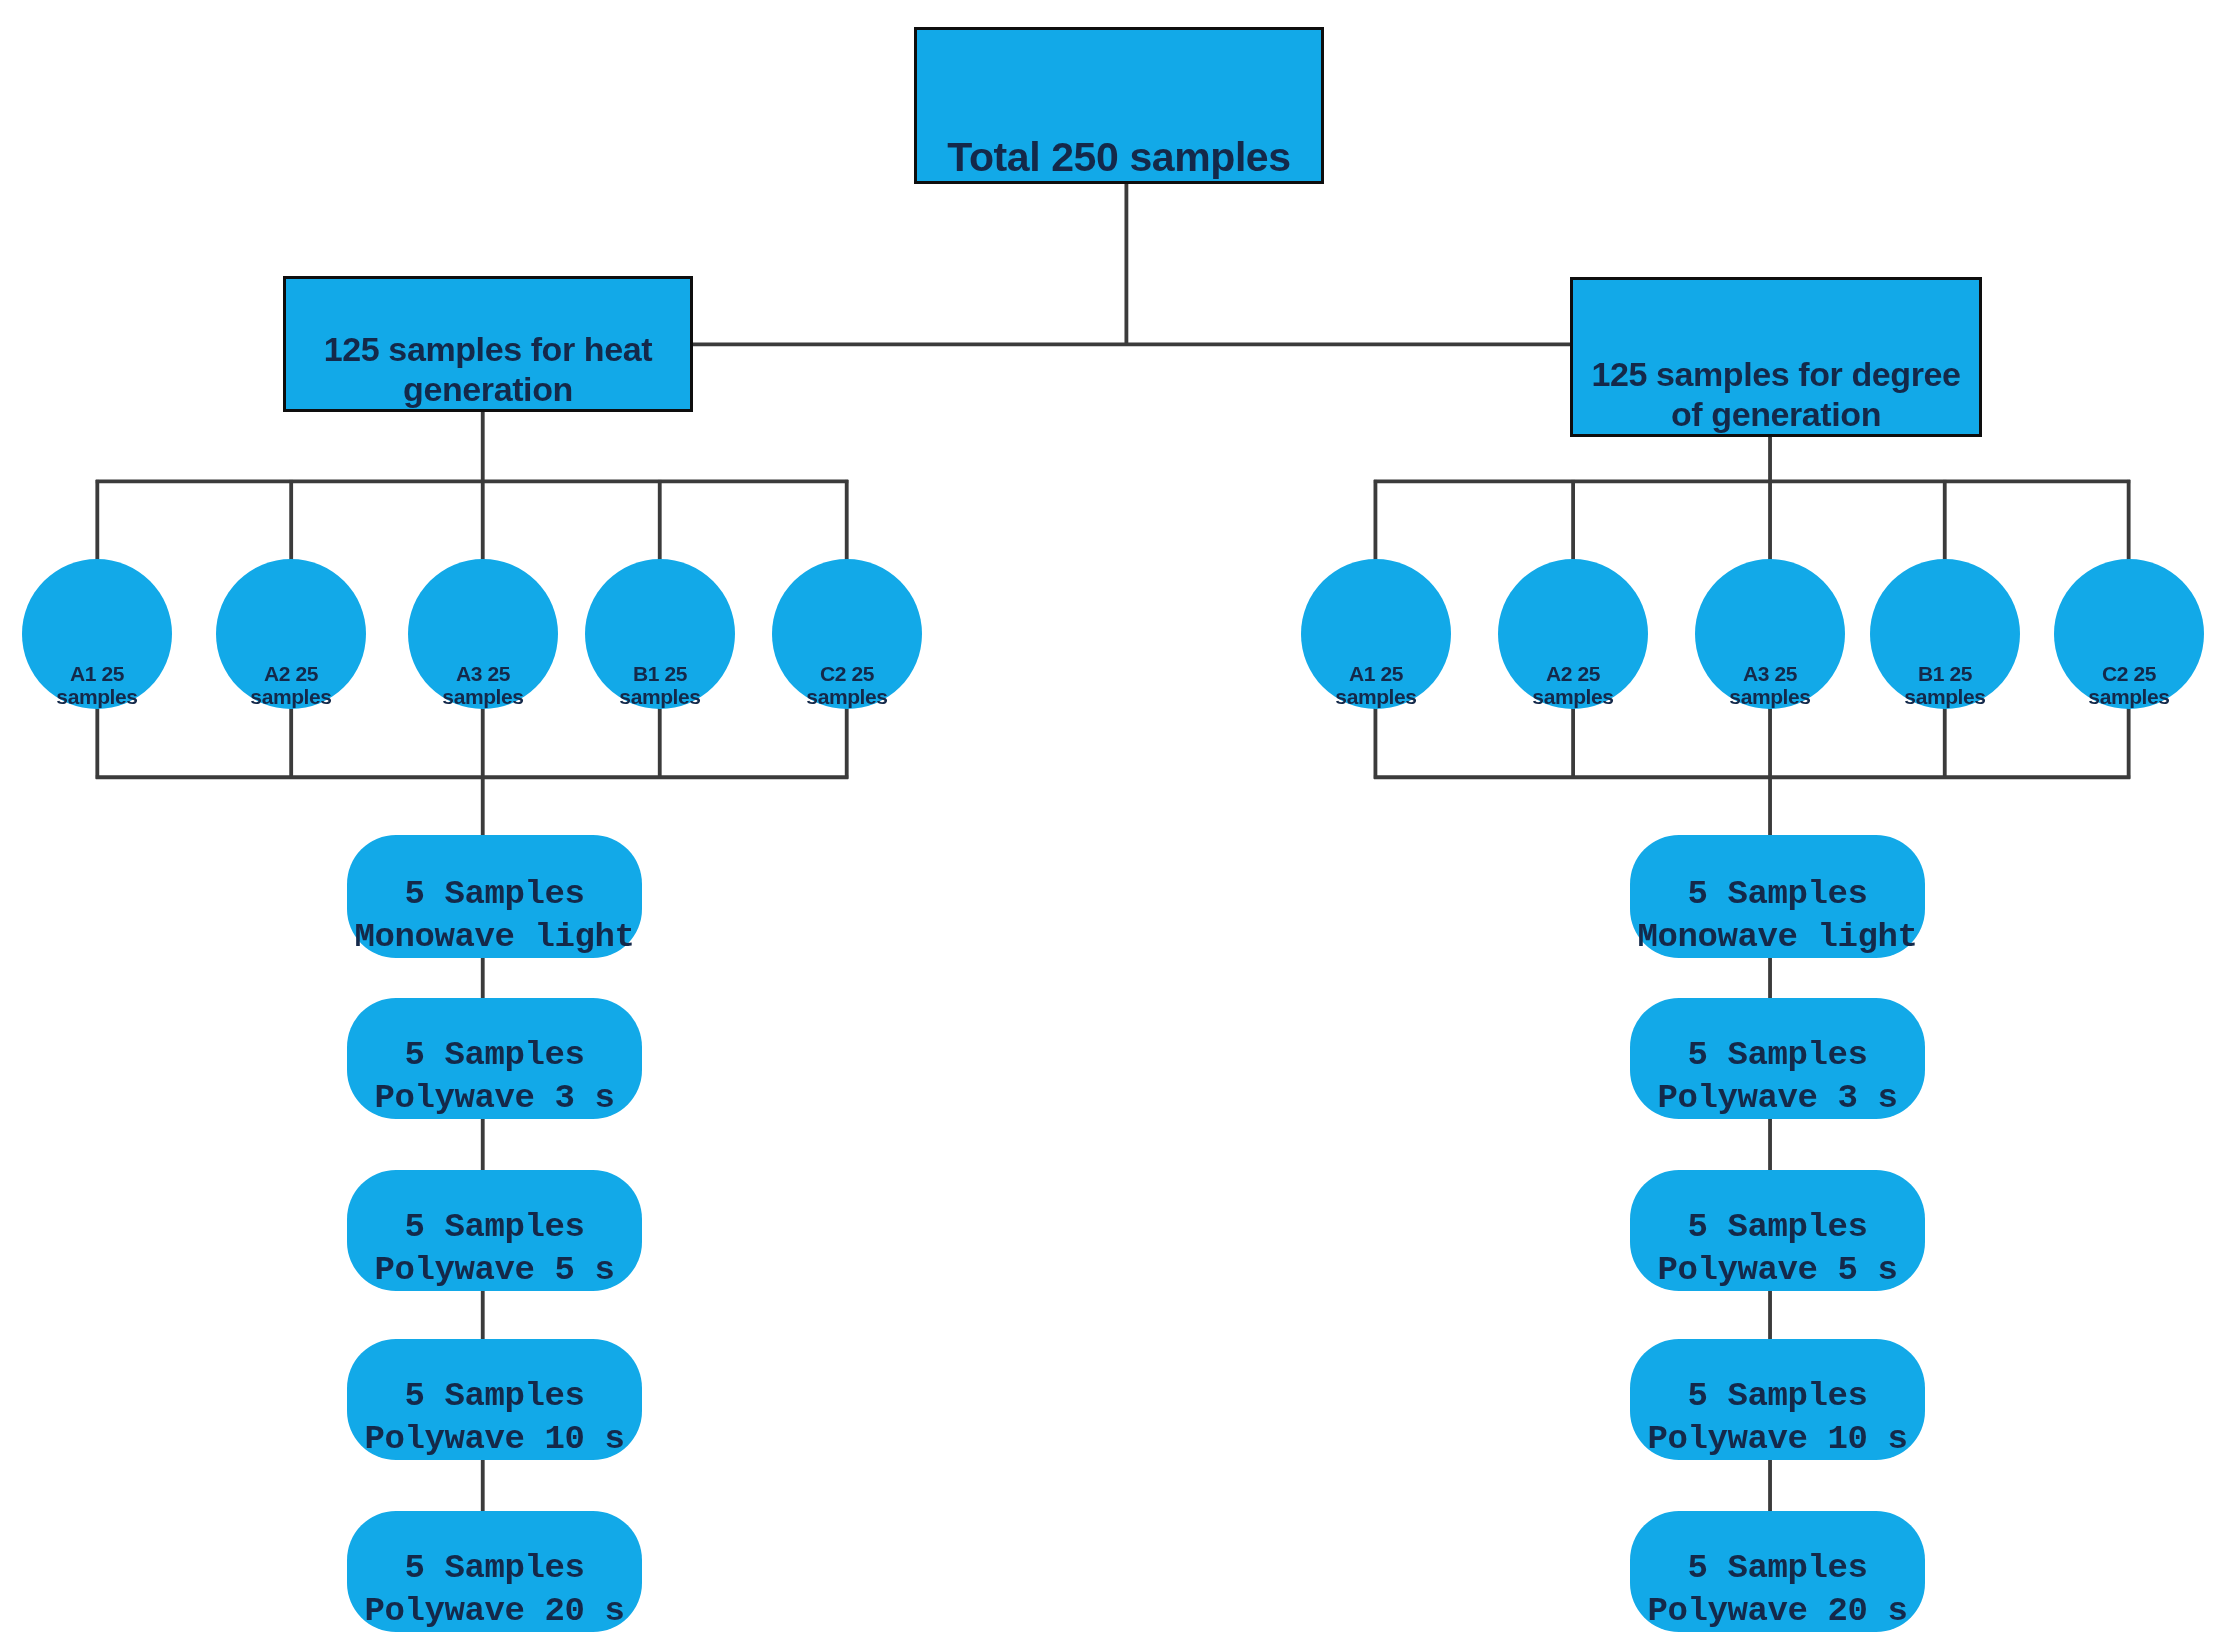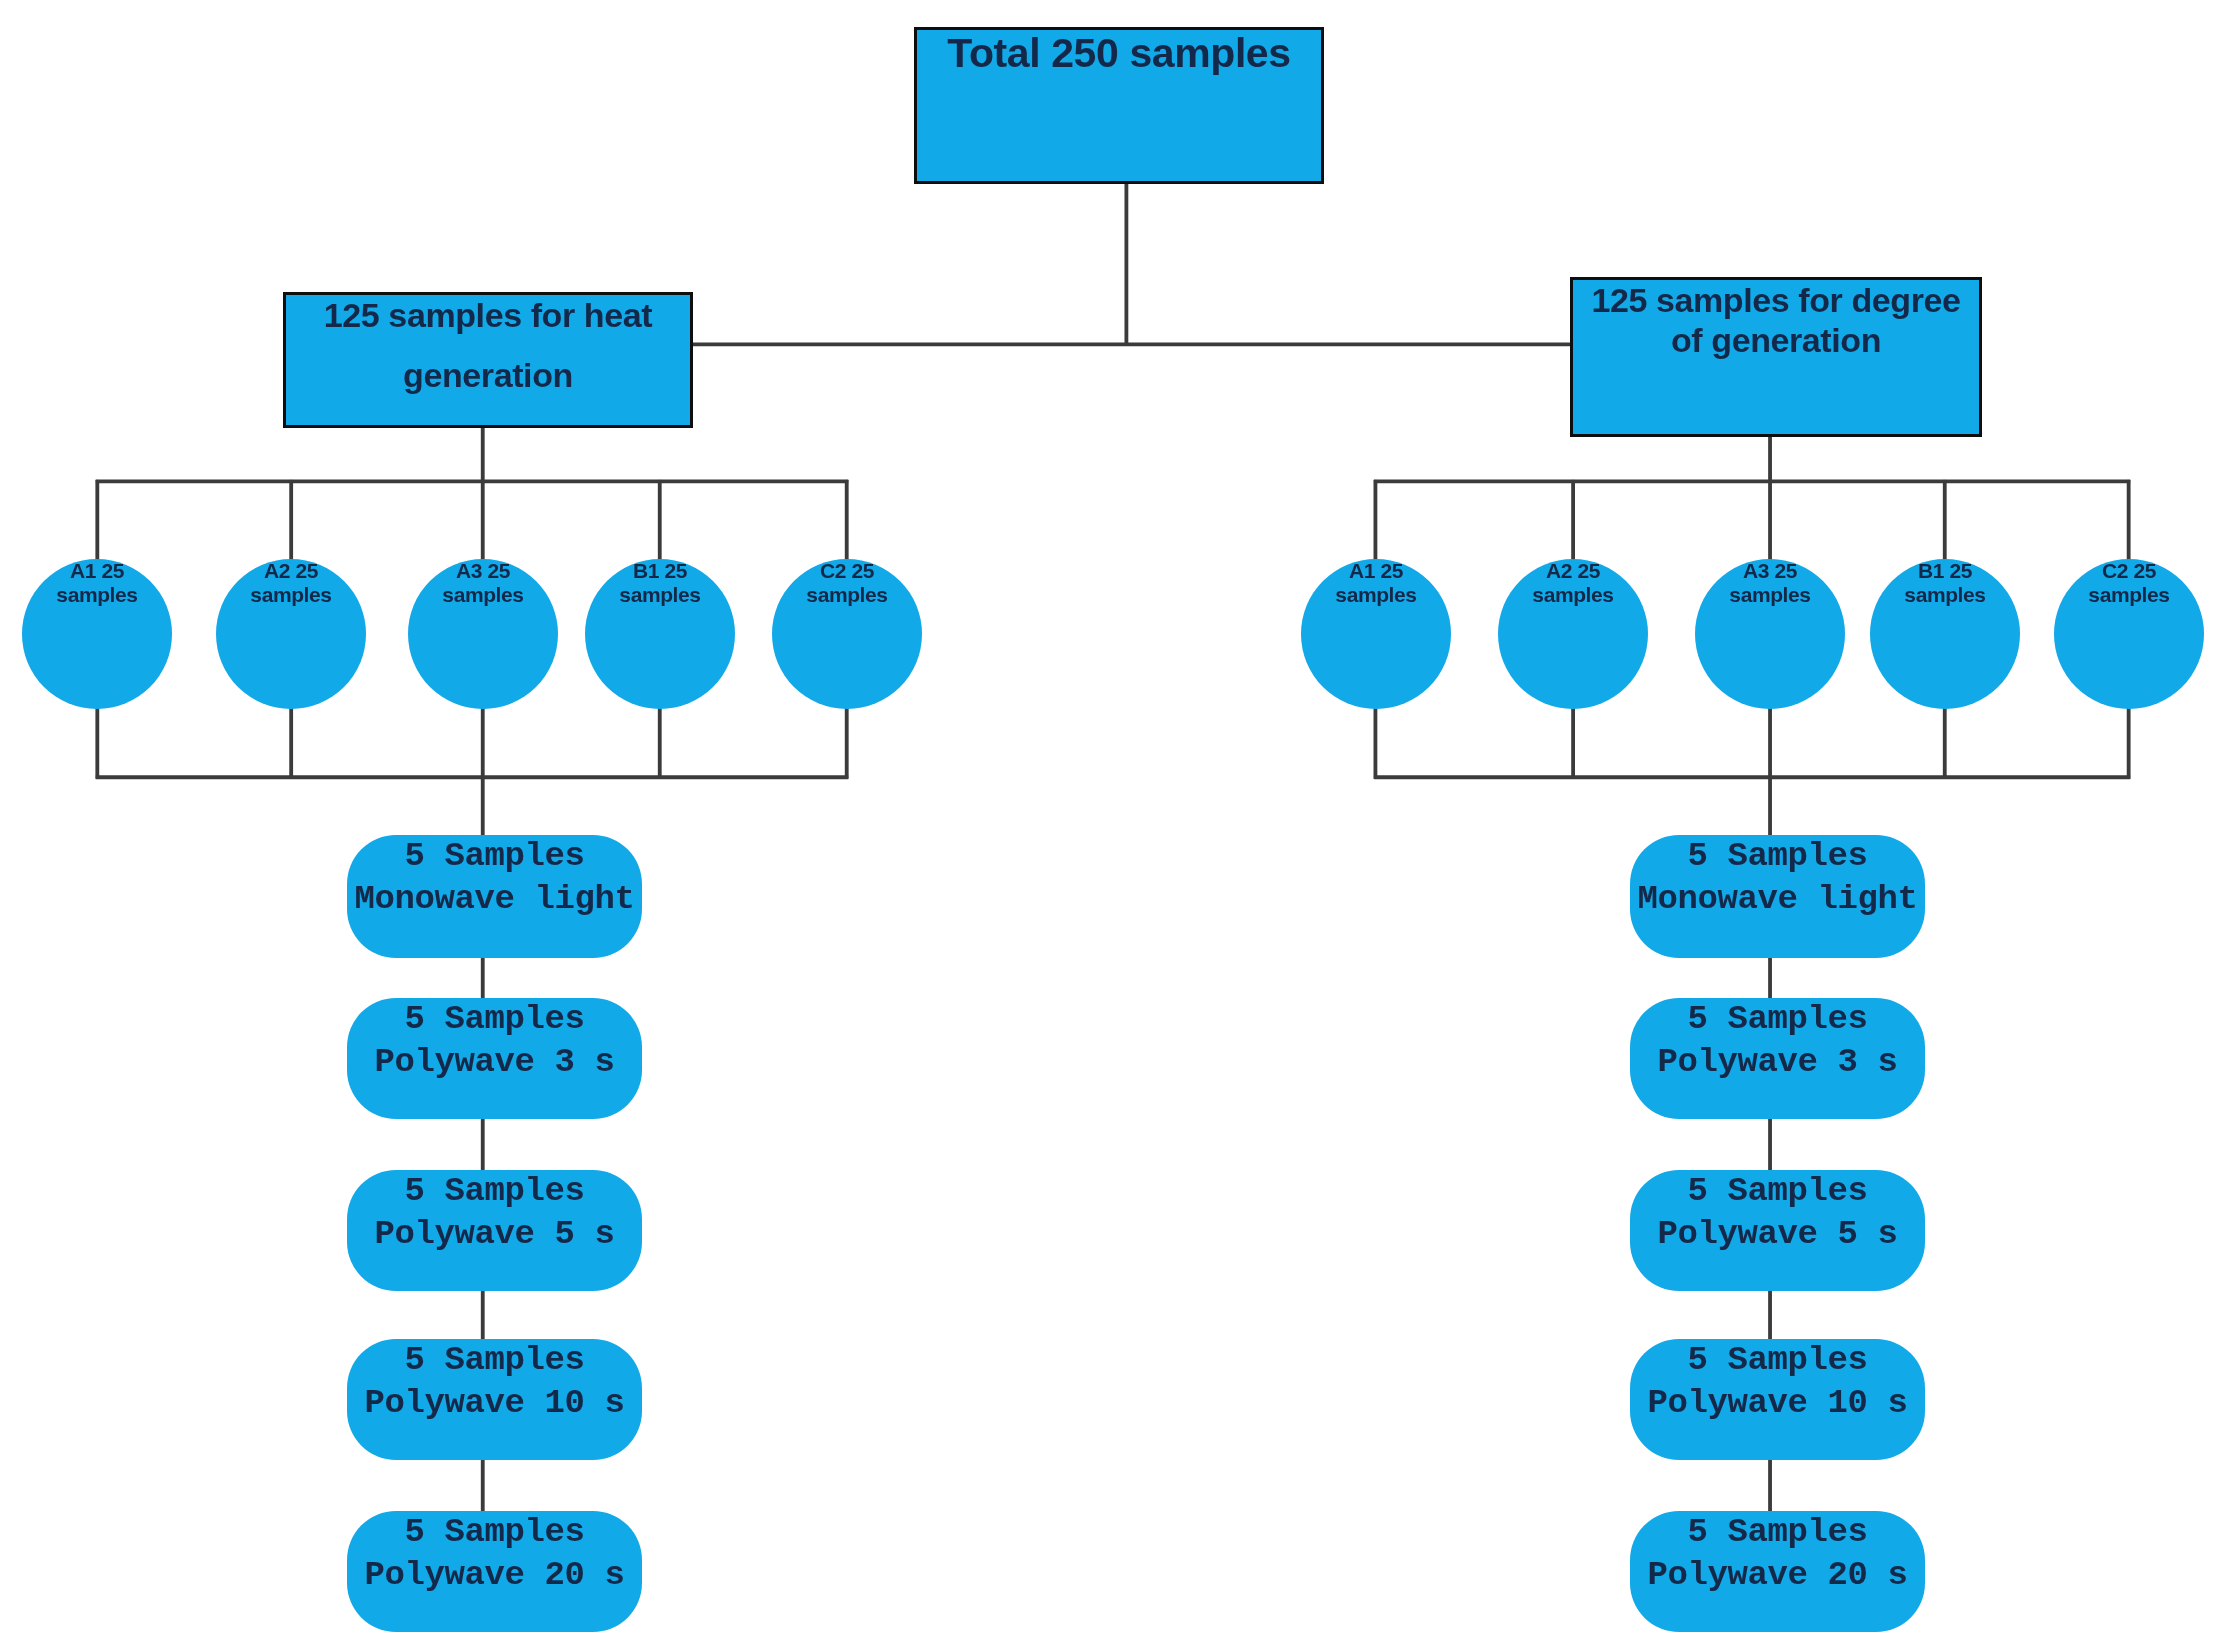--- a/index.html
+++ b/index.html
@@ -24,21 +24,21 @@
   }
   .wires line{
     stroke:var(--line);
     stroke-width:5;
   }
   .node{
     position:absolute;
     display:flex;
     flex-direction:column;
     align-items:center;
-    justify-content:flex-start;
+    justify-content:flex-end;
     text-align:center;
     box-sizing:border-box;
     color:var(--text);
     font-weight:bold;
     letter-spacing:-0.4px;
   }
   .rect{
     background:var(--fill);
     border:3.8px solid var(--border);
   }
@@ -108,21 +108,21 @@
       <line x1="2310" y1="1458" x2="2310" y2="1529"></line>
       <line x1="2310" y1="1683" x2="2310" y2="1749"></line>
       <line x1="2310" y1="1903" x2="2310" y2="1974"></line>
     </g>
   </svg>
 
   <div class="node rect root-rect" style="left:914px;top:27px;width:410px;height:157px;">
     <span class="tline">Total 250 samples</span>
   </div>
 
-  <div class="node rect branch-rect" style="left:283px;top:292px;width:410px;height:136px;gap:20px;">
+  <div class="node rect branch-rect" style="left:283px;top:276px;width:410px;height:136px;">
     <span class="tline">125 samples for heat</span>
     <span class="tline">generation</span>
   </div>
 
   <div class="node rect branch-rect" style="left:1570px;top:277px;width:412px;height:160px;">
     <span class="tline">125 samples for degree</span>
     <span class="tline">of generation</span>
   </div>
 
   <div class="node circle" style="left:22px;top:559px;width:150px;height:150px;">

